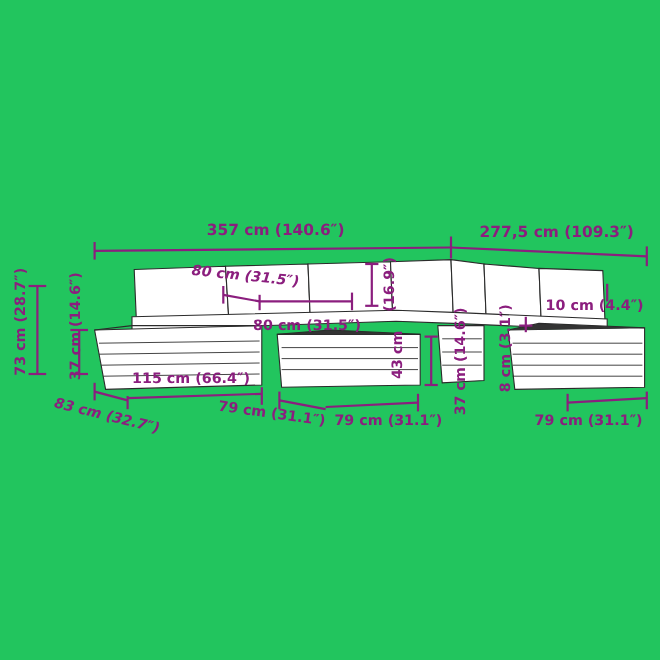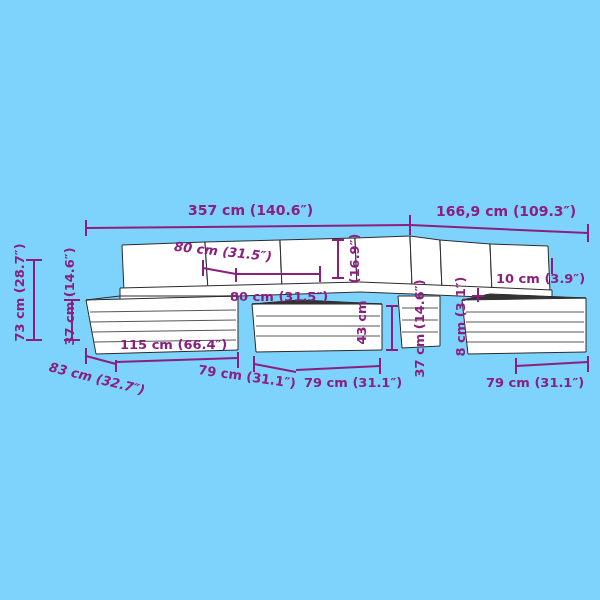--- a/index.html
+++ b/index.html
@@ -1,16 +1,16 @@
 <!DOCTYPE html>
 <html><head>
   <meta charset="utf-8">
   <style>
     html, body { margin: 0; padding: 0; background: #ffffff; }
-    #stage { position: relative; width: 600px; height: 600px; overflow: hidden; background: #7dd3fc; }
+    #stage { position: relative; width: 600px; height: 600px; overflow: hidden; background: #22c55e; }
     svg { position: absolute; left: 0; top: 0; }
     .lbl { position: absolute; font-family: "DejaVu Sans", sans-serif; font-weight: bold; font-size: 13px; color: #8b1e7e; white-space: nowrap; line-height: 1; }
     .lbl-italic { font-style: italic; }
   </style>
 </head>
 <body>
 
 <div id="stage">
   <svg width="600" height="600" viewBox="0 0 600 600">
     <g stroke="#2b2b2b" stroke-width="1" fill="#ffffff">
@@ -88,27 +88,27 @@
       <line x1="254" y1="364" x2="296" y2="372"></line>
       <line x1="296" y1="370" x2="380" y2="366"></line>
       <line x1="380" y1="358" x2="380" y2="374"></line>
       <line x1="516" y1="358" x2="516" y2="374"></line>
       <line x1="516" y1="366" x2="588" y2="362"></line>
       <line x1="588" y1="356" x2="588" y2="372"></line>
     </g>
   </svg>
 
   <div class="lbl" style="left:188px; top:203px; font-size:14px;">357 cm (140.6″)</div>
-  <div class="lbl" style="left:436px; top:204px; font-size:14px;">166,9 cm (109.3″)</div>
+  <div class="lbl" style="left:436px; top:204px; font-size:14px;">277,5 cm (109.3″)</div>
   <div class="lbl" style="left:-30px; top:286px; transform:rotate(-90deg);">73 cm (28.7″)</div>
   <div class="lbl" style="left:20px; top:290px; transform:rotate(-90deg);">37 cm (14.6″)</div>
   <div class="lbl lbl-italic" style="left:174px; top:245px; transform:rotate(6deg);">80 cm (31.5″)</div>
   <div class="lbl" style="left:230px; top:290px;">80 cm (31.5″)</div>
   <div class="lbl" style="left:330px; top:252px; transform:rotate(-90deg);">(16.9″)</div>
-  <div class="lbl" style="left:496px; top:272px;">10 cm (3.9″)</div>
+  <div class="lbl" style="left:496px; top:272px;">10 cm (4.4″)</div>
   <div class="lbl" style="left:340px; top:316px; transform:rotate(-90deg);">43 cm</div>
   <div class="lbl" style="left:370px; top:322px; transform:rotate(-90deg);">37 cm (14.6″)</div>
   <div class="lbl" style="left:420px; top:310px; transform:rotate(-90deg);">8 cm (3.1″)</div>
   <div class="lbl" style="left:120px; top:338px;">115 cm (66.4″)</div>
   <div class="lbl lbl-italic" style="left:48px; top:372px; transform:rotate(14deg);">83 cm (32.7″)</div>
   <div class="lbl" style="left:198px; top:370px; transform:rotate(8deg);">79 cm (31.1″)</div>
   <div class="lbl" style="left:304px; top:376px;">79 cm (31.1″)</div>
   <div class="lbl" style="left:486px; top:376px;">79 cm (31.1″)</div>
 </div>
 

